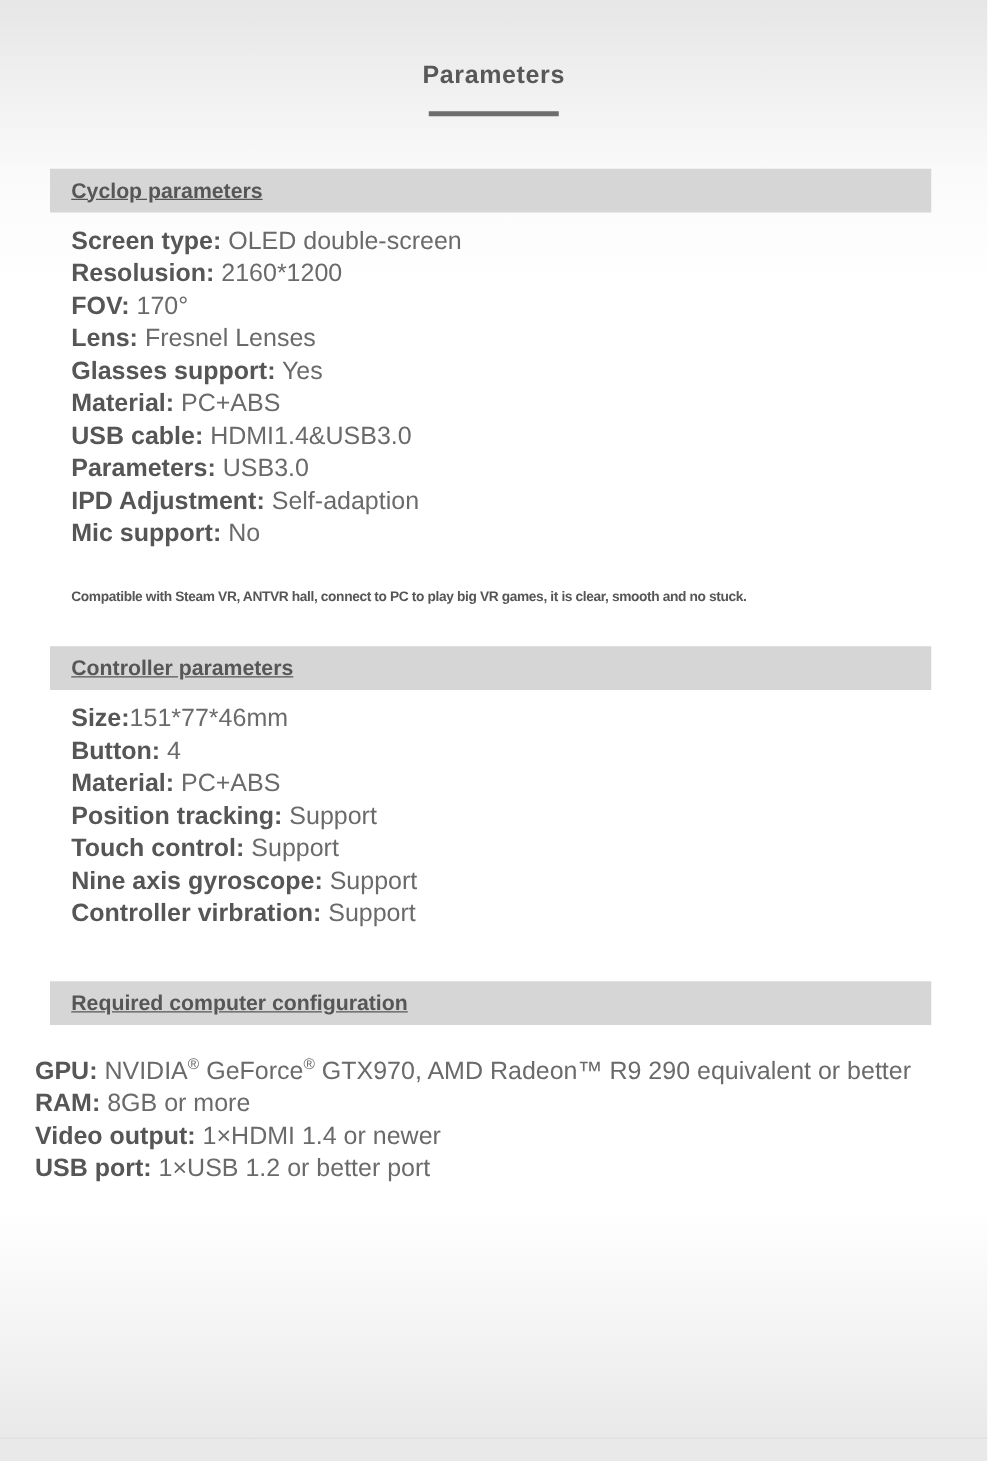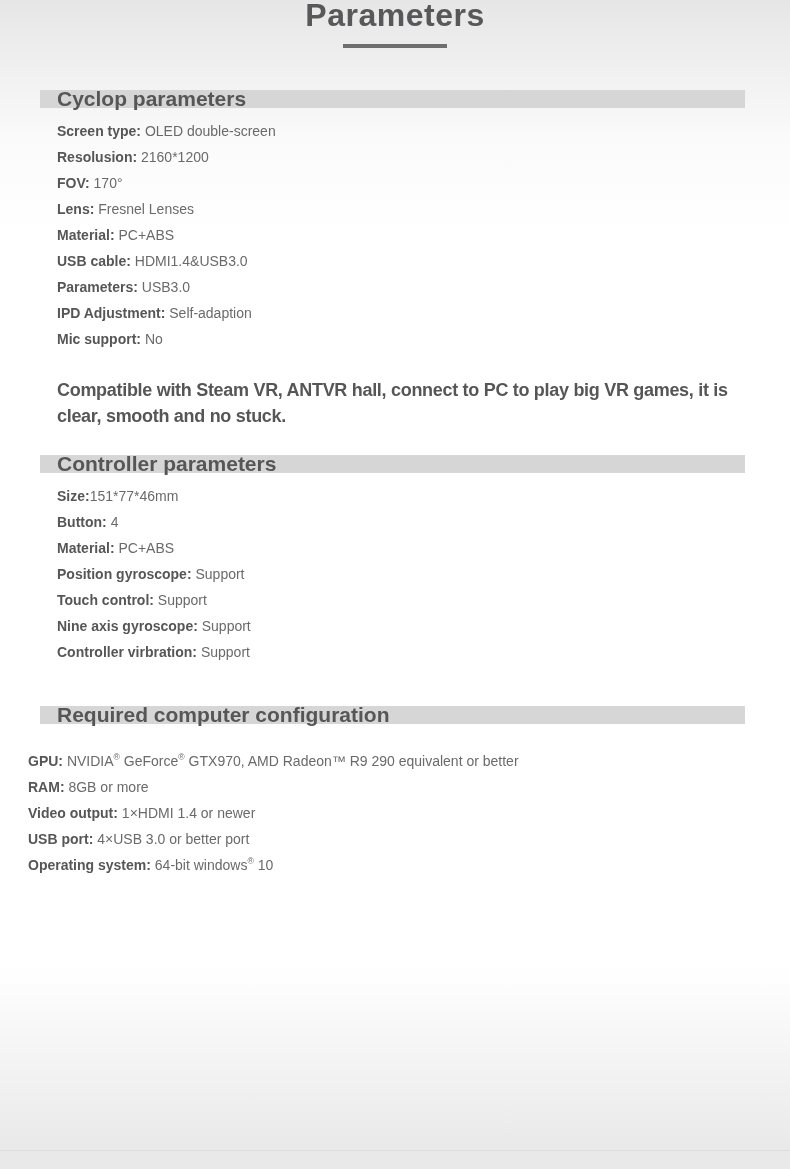--- a/index.html
+++ b/index.html
@@ -27,67 +27,69 @@
       #f0f0f0 95%,
       #e9e9e9 100%);
   }
   .footer-strip {
     height: 18px;
     background: #e9e9e9;
     border-top: 1px solid #dcdcdc;
   }
   .page-title {
     margin: 0;
+    padding-top: 45px;
     text-align: center;
-    font-size: 32px;
+    font-size: 20px;
     line-height: 30px;
     font-weight: bold;
     color: #58585a;
     letter-spacing: 0.5px;
   }
   .title-underline {
     width: 104px;
     height: 4px;
     background: #6e6e6e;
     margin: 14px auto 0 auto;
   }
   .section-heading {
     margin: 0 45px 0 40px;
-    height: 18px;
+    height: 35px;
     background: #d6d6d6;
     display: flex;
     align-items: center;
     padding-left: 17px;
     box-sizing: border-box;
-    font-size: 21px;
+    font-size: 17px;
     font-weight: bold;
     color: #565656;
+    text-decoration: underline;
   }
   .section-heading.first { margin-top: 42px; }
   .section-heading.second { margin-top: 26px; }
   .section-heading.third { margin-top: 41px; }
   .specs {
     margin: 10px 45px 0 57px;
-    font-size: 14px;
+    font-size: 20px;
     line-height: 26px;
     color: #6a6a6a;
   }
   .specs.loose { margin-top: 24px; margin-left: 28px; }
   .spec-row { white-space: pre-wrap; }
   .spec-label { font-weight: bold; color: #565656; }
   .spec-value { color: #6a6a6a; }
   .spec-value sup {
     font-size: 62%;
     line-height: 0;
     vertical-align: super;
   }
   .compat-note {
     margin: 25px 40px 0 57px;
     max-width: 700px;
-    font-size: 18px;
+    font-size: 11px;
     line-height: 26px;
     font-weight: bold;
     letter-spacing: -0.3px;
     color: #565656;
   }
 </style>
 </head>
 <body>
 
 <div class="page">
@@ -96,48 +98,48 @@
     <h1 class="page-title">Parameters</h1>
     <div class="title-underline"></div>
 
     <div>
       <div class="section-heading first">Cyclop parameters</div>
       <div class="specs">
         <div class="spec-row"><span class="spec-label">Screen type:</span><span class="spec-value"> OLED double-screen</span></div>
         <div class="spec-row"><span class="spec-label">Resolusion:</span><span class="spec-value"> 2160*1200</span></div>
         <div class="spec-row"><span class="spec-label">FOV:</span><span class="spec-value"> 170°</span></div>
         <div class="spec-row"><span class="spec-label">Lens:</span><span class="spec-value"> Fresnel Lenses</span></div>
+        <div class="spec-row"><span class="spec-label">Glasses support:</span><span class="spec-value"> Yes</span></div>
         <div class="spec-row"><span class="spec-label">Material:</span><span class="spec-value"> PC+ABS</span></div>
         <div class="spec-row"><span class="spec-label">USB cable:</span><span class="spec-value"> HDMI1.4&amp;USB3.0</span></div>
         <div class="spec-row"><span class="spec-label">Parameters:</span><span class="spec-value"> USB3.0</span></div>
         <div class="spec-row"><span class="spec-label">IPD Adjustment:</span><span class="spec-value"> Self-adaption</span></div>
         <div class="spec-row"><span class="spec-label">Mic support:</span><span class="spec-value"> No</span></div>
       </div>
       <p class="compat-note">Compatible with Steam VR, ANTVR hall, connect to PC to play big VR games, it is clear, smooth and no stuck.</p>
     </div>
 
     <div>
       <div class="section-heading second">Controller parameters</div>
       <div class="specs">
         <div class="spec-row"><span class="spec-label">Size:</span><span class="spec-value">151*77*46mm</span></div>
         <div class="spec-row"><span class="spec-label">Button:</span><span class="spec-value"> 4</span></div>
         <div class="spec-row"><span class="spec-label">Material:</span><span class="spec-value"> PC+ABS</span></div>
-        <div class="spec-row"><span class="spec-label">Position gyroscope:</span><span class="spec-value"> Support</span></div>
+        <div class="spec-row"><span class="spec-label">Position tracking:</span><span class="spec-value"> Support</span></div>
         <div class="spec-row"><span class="spec-label">Touch control:</span><span class="spec-value"> Support</span></div>
         <div class="spec-row"><span class="spec-label">Nine axis gyroscope:</span><span class="spec-value"> Support</span></div>
         <div class="spec-row"><span class="spec-label">Controller virbration:</span><span class="spec-value"> Support</span></div>
       </div>
     </div>
 
     <div>
       <div class="section-heading third">Required computer configuration</div>
       <div class="specs loose">
         <div class="spec-row"><span class="spec-label">GPU:</span><span class="spec-value"> NVIDIA<sup>®</sup> GeForce<sup>®</sup> GTX970, AMD Radeon™ R9 290 equivalent or better</span></div>
         <div class="spec-row"><span class="spec-label">RAM:</span><span class="spec-value"> 8GB or more</span></div>
         <div class="spec-row"><span class="spec-label">Video output:</span><span class="spec-value"> 1×HDMI 1.4 or newer</span></div>
-        <div class="spec-row"><span class="spec-label">USB port:</span><span class="spec-value"> 4×USB 3.0 or better port</span></div>
-        <div class="spec-row"><span class="spec-label">Operating system:</span><span class="spec-value"> 64-bit windows<sup>®</sup> 10</span></div>
+        <div class="spec-row"><span class="spec-label">USB port:</span><span class="spec-value"> 1×USB 1.2 or better port</span></div>
       </div>
     </div>
 
   </div>
   <div class="footer-strip"></div>
 </div>
 
 </body></html>

